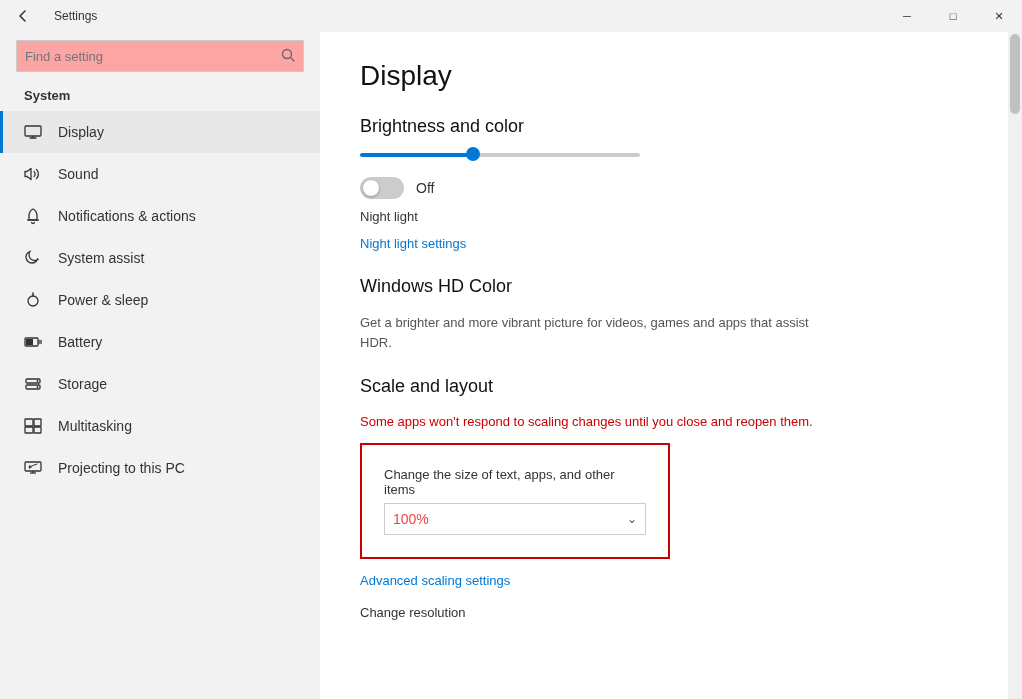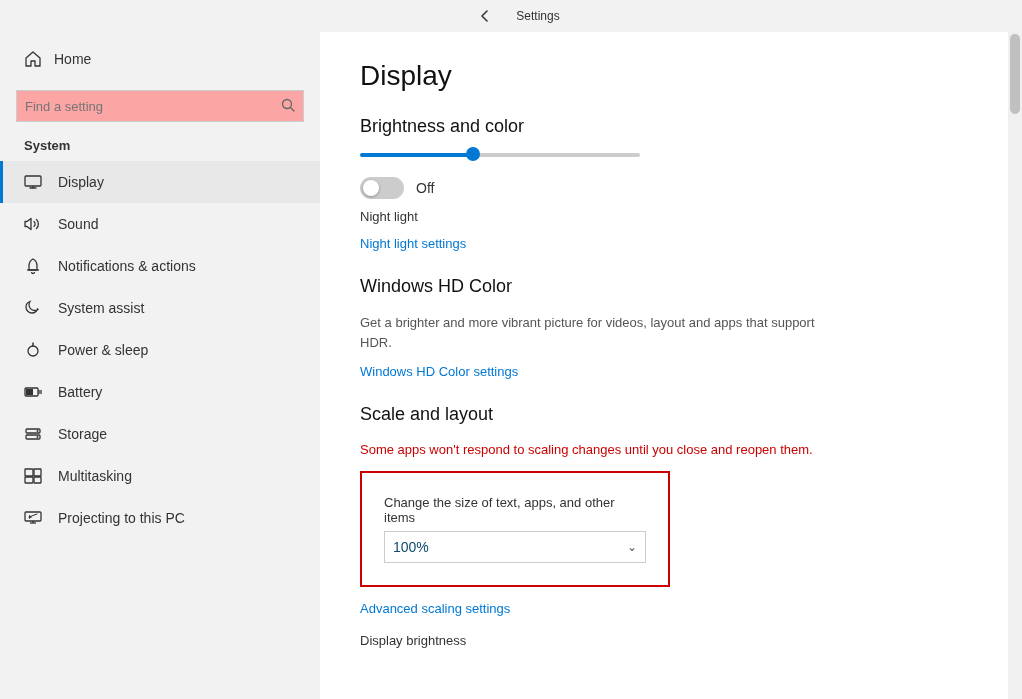--- a/index.html
+++ b/index.html
@@ -15,21 +15,20 @@
 
     
     .title-bar {
       background: #f2f2f2;
       display: flex;
       align-items: center;
       height: 32px;
       padding: 0 0;
       border-bottom: none;
       flex-shrink: 0;
-      flex-direction: column;
     }
     .title-bar-left {
       display: flex;
       align-items: center;
       gap: 8px;
       flex: 1;
     }
     .title-text {
       font-size: 12px;
       color: #333;
@@ -280,21 +279,21 @@
       height: 32px;
       border: 1px solid #ccc;
       background: white;
       font-size: 14px;
       padding: 0 8px;
       cursor: pointer;
       display: flex;
       align-items: center;
       justify-content: space-between;
     }
-    .dropdown-value { color: #0c4a6e; }
+    .dropdown-value { color: #ef4444; }
     .dropdown-chevron { color: #555; font-size: 12px; }
 
     .bottom-link {
       margin-top: 12px;
     }
     .display-resolution-label {
       font-size: 13px;
       color: #333;
       margin-top: 16px;
     }
@@ -314,28 +313,20 @@
   <div class="title-bar-controls">
     <button class="title-btn">─</button>
     <button class="title-btn">□</button>
     <button class="title-btn close">✕</button>
   </div>
 </div>
 
 <div class="app-body">
 
   <div class="sidebar">
-    <div class="sidebar-top">
-      <div class="home-link">
-        <svg width="18" height="18" viewBox="0 0 18 18" fill="none" xmlns="http://www.w3.org/2000/svg">
-          <path d="M2 8L9 2L16 8V16H11V11H7V16H2V8Z" stroke="#333" stroke-width="1.3" fill="none" stroke-linejoin="round"></path>
-        </svg>
-        <span>Home</span>
-      </div>
-    </div>
 
     <div class="search-box">
       <input type="text" class="search-input" placeholder="Find a setting" style="">
       <span class="search-icon-wrapper">
         <svg width="14" height="14" viewBox="0 0 14 14" fill="none">
           <circle cx="6" cy="6" r="4.5" stroke="#666" stroke-width="1.3"></circle>
           <line x1="9.5" y1="9.5" x2="13" y2="13" stroke="#666" stroke-width="1.3" stroke-linecap="round"></line>
         </svg>
       </span>
     </div>
@@ -467,43 +458,40 @@
       <span class="label-text" style="margin-bottom:0">Night light</span>
     </div>
 
     <div style="margin-top: 8px; margin-bottom: 20px;">
       <a class="link-text">Night light settings</a>
     </div>
 
     
     <div class="section-divider"></div>
     <h2 class="section-title">Windows HD Color</h2>
-    <p class="hdr-description">Get a brighter and more vibrant picture for videos, layout and apps that support HDR.</p>
-    <div style="margin-bottom: 20px;">
-      <a class="link-text">Windows HD Color settings</a>
-    </div>
+    <p class="hdr-description">Get a brighter and more vibrant picture for videos, games and apps that assist HDR.</p>
 
     
     <div class="section-divider"></div>
     <h2 class="section-title">Scale and layout</h2>
     <p class="scale-warning">Some apps won't respond to scaling changes until you close and reopen them.</p>
 
     <div class="dropdown-wrapper">
       <p class="dropdown-label">Change the size of text, apps, and other items</p>
       <div class="dropdown-select">
         <span class="dropdown-value">100%</span>
         <span class="dropdown-chevron">⌄</span>
       </div>
     </div>
 
     <div class="bottom-link">
       <a class="link-text">Advanced scaling settings</a>
     </div>
 
-    <p class="display-resolution-label">Display brightness</p>
+    <p class="display-resolution-label">Change resolution</p>
 
     
     <div class="scrollbar-track">
       <div class="scrollbar-thumb"></div>
     </div>
   </div>
 
 </div>
 
 </body></html>

